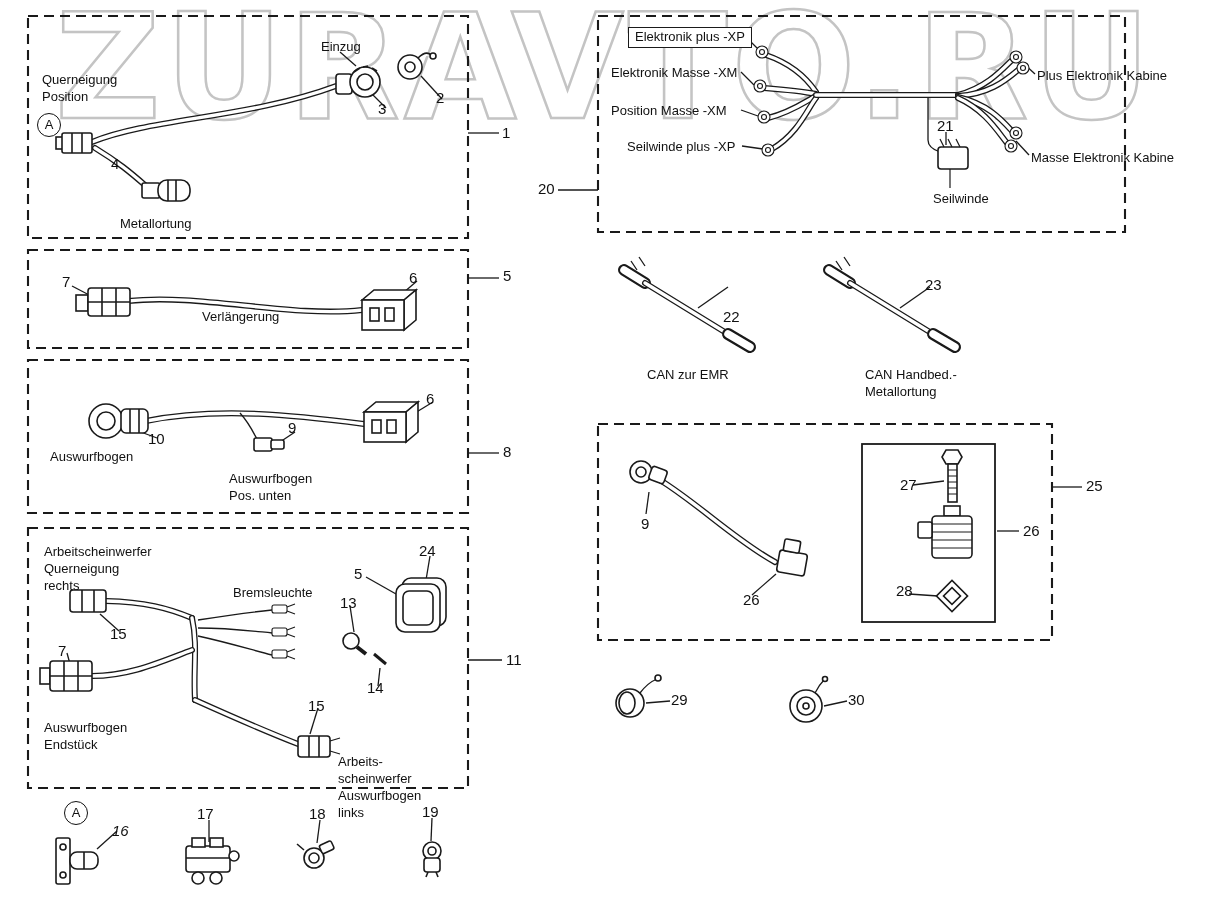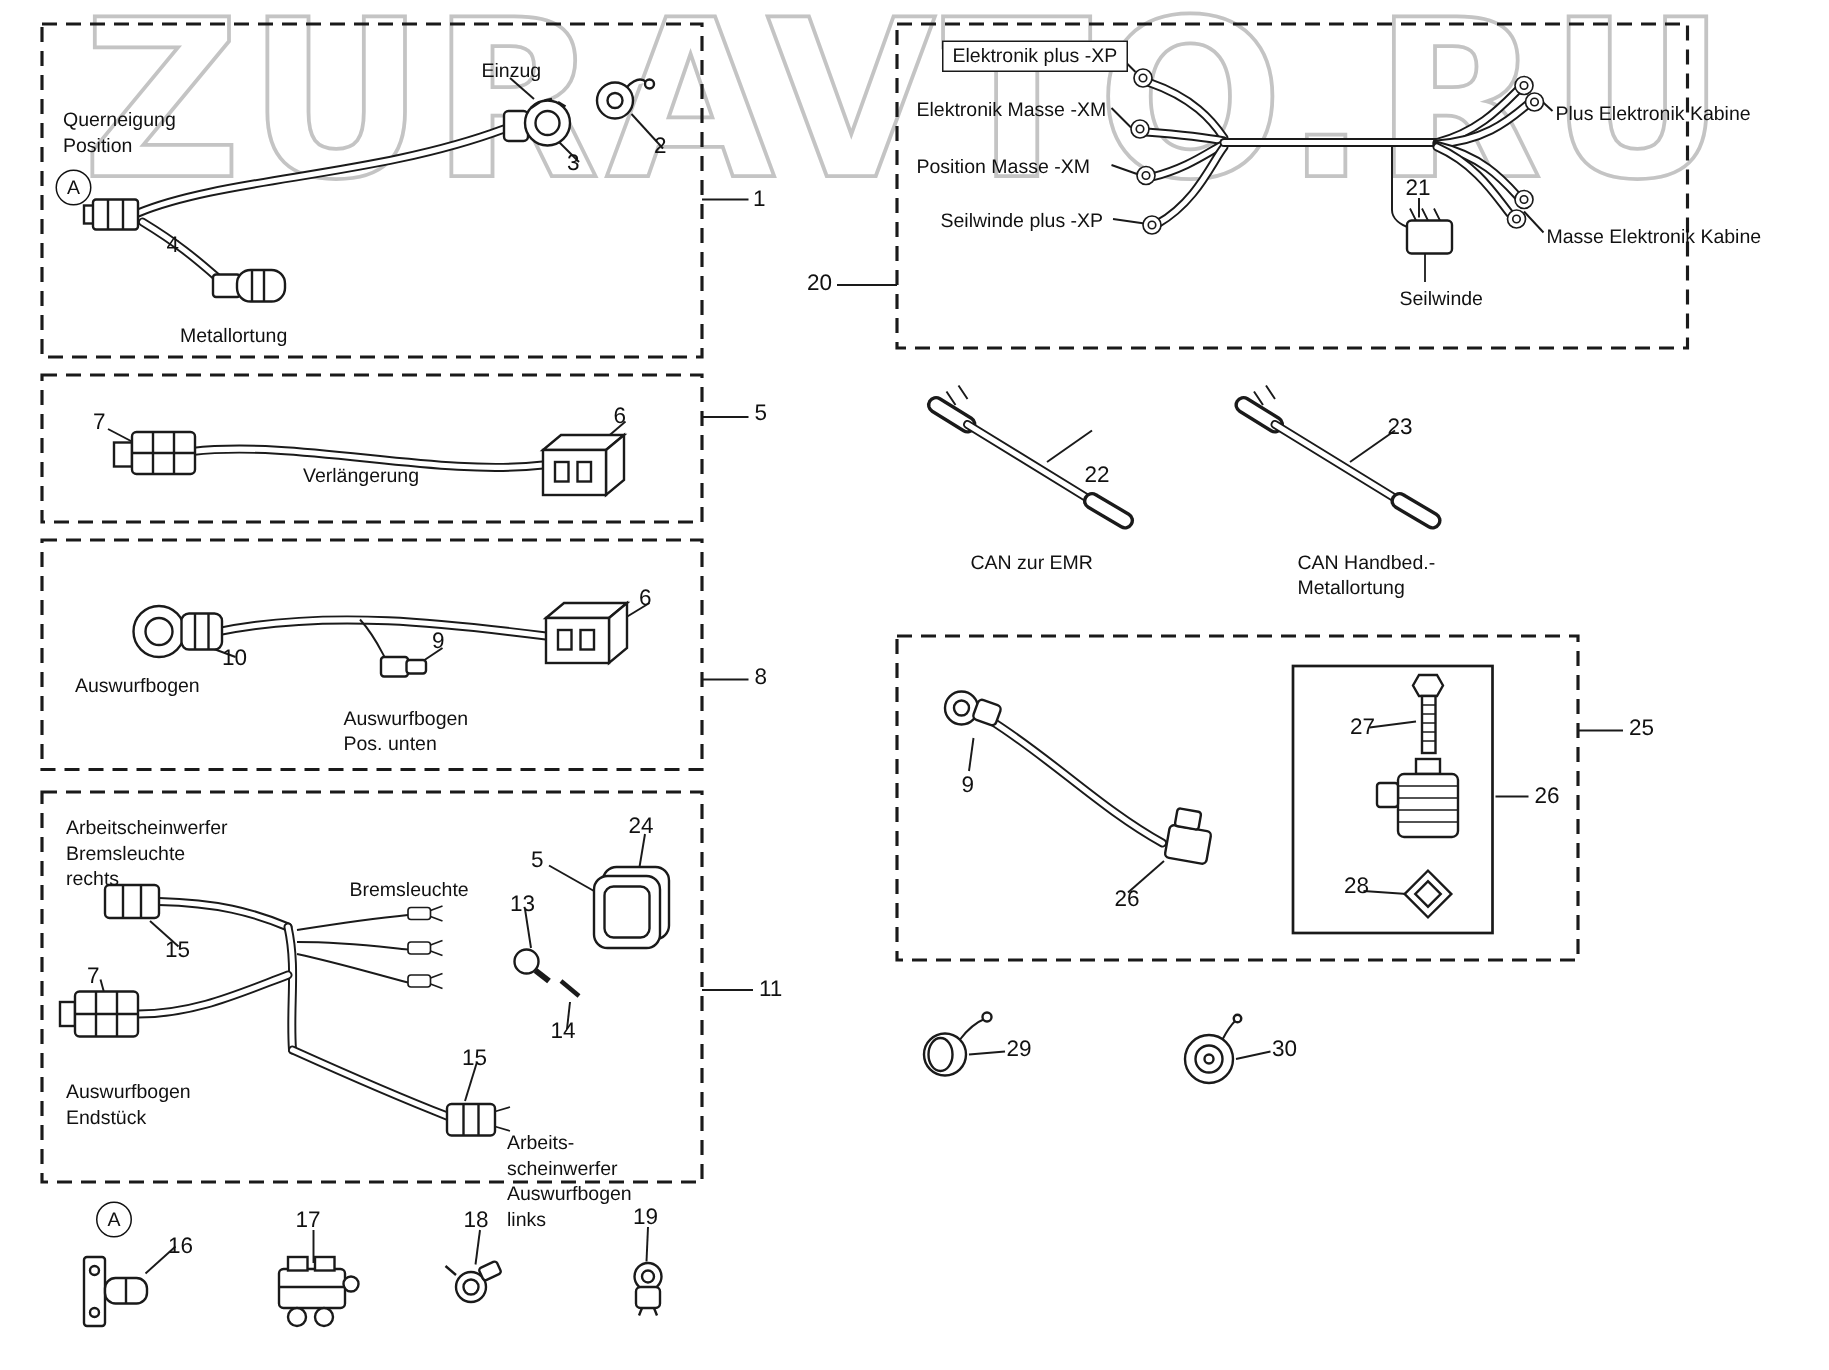--- a/index.html
+++ b/index.html
@@ -358,21 +358,21 @@
 
   <div class="lbl" style="left:42px;top:72px;">Querneigung
 Position</div>
   <div class="lbl" style="left:321px;top:39px;">Einzug</div>
   <div class="lbl" style="left:120px;top:216px;">Metallortung</div>
   <div class="lbl" style="left:202px;top:309px;">Verlängerung</div>
   <div class="lbl" style="left:50px;top:449px;">Auswurfbogen</div>
   <div class="lbl" style="left:229px;top:471px;">Auswurfbogen
 Pos. unten</div>
   <div class="lbl" style="left:44px;top:544px;">Arbeitscheinwerfer
-Bremsleuchte
+Querneigung
 rechts</div>
   <div class="lbl" style="left:233px;top:585px;">Bremsleuchte</div>
   <div class="lbl" style="left:44px;top:720px;">Auswurfbogen
 Endstück</div>
   <div class="lbl" style="left:338px;top:718px;margin-top:36px;">Arbeits-
 scheinwerfer
 Auswurfbogen
 links</div>
   <div class="lbl boxed" style="left:628px;top:27px;">Elektronik plus -XP</div>
   <div class="lbl" style="left:611px;top:65px;">Elektronik Masse -XM</div>
@@ -397,21 +397,21 @@
   <div class="num" style="left:503px;top:443px;">8</div>
   <div class="num" style="left:288px;top:419px;">9</div>
   <div class="num" style="left:641px;top:515px;">9</div>
   <div class="num" style="left:148px;top:430px;">10</div>
   <div class="num" style="left:506px;top:651px;">11</div>
   <div class="num" style="left:354px;top:565px;">5</div>
   <div class="num" style="left:340px;top:594px;">13</div>
   <div class="num" style="left:367px;top:679px;">14</div>
   <div class="num" style="left:110px;top:625px;">15</div>
   <div class="num" style="left:308px;top:697px;">15</div>
-  <div class="num" style="left:112px;top:822px;">16</div>
+  <div class="num" style="left:112px;top:822px;font-style:italic;">16</div>
   <div class="num" style="left:197px;top:805px;">17</div>
   <div class="num" style="left:309px;top:805px;">18</div>
   <div class="num" style="left:422px;top:803px;">19</div>
   <div class="num" style="left:538px;top:180px;">20</div>
   <div class="num" style="left:937px;top:117px;">21</div>
   <div class="num" style="left:723px;top:276px;margin-top:32px;">22</div>
   <div class="num" style="left:925px;top:276px;">23</div>
   <div class="num" style="left:419px;top:542px;">24</div>
   <div class="num" style="left:1086px;top:477px;">25</div>
   <div class="num" style="left:743px;top:591px;">26</div>

